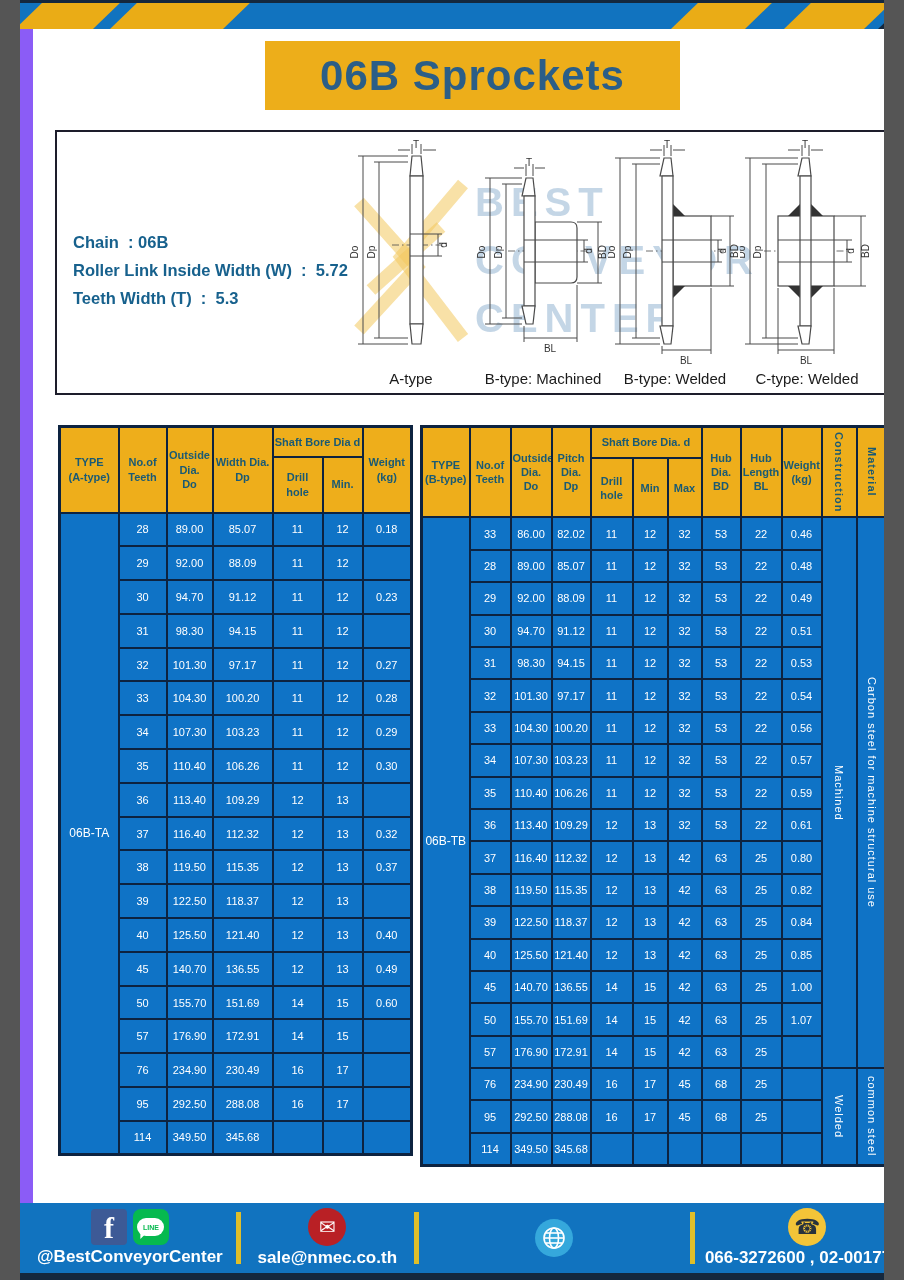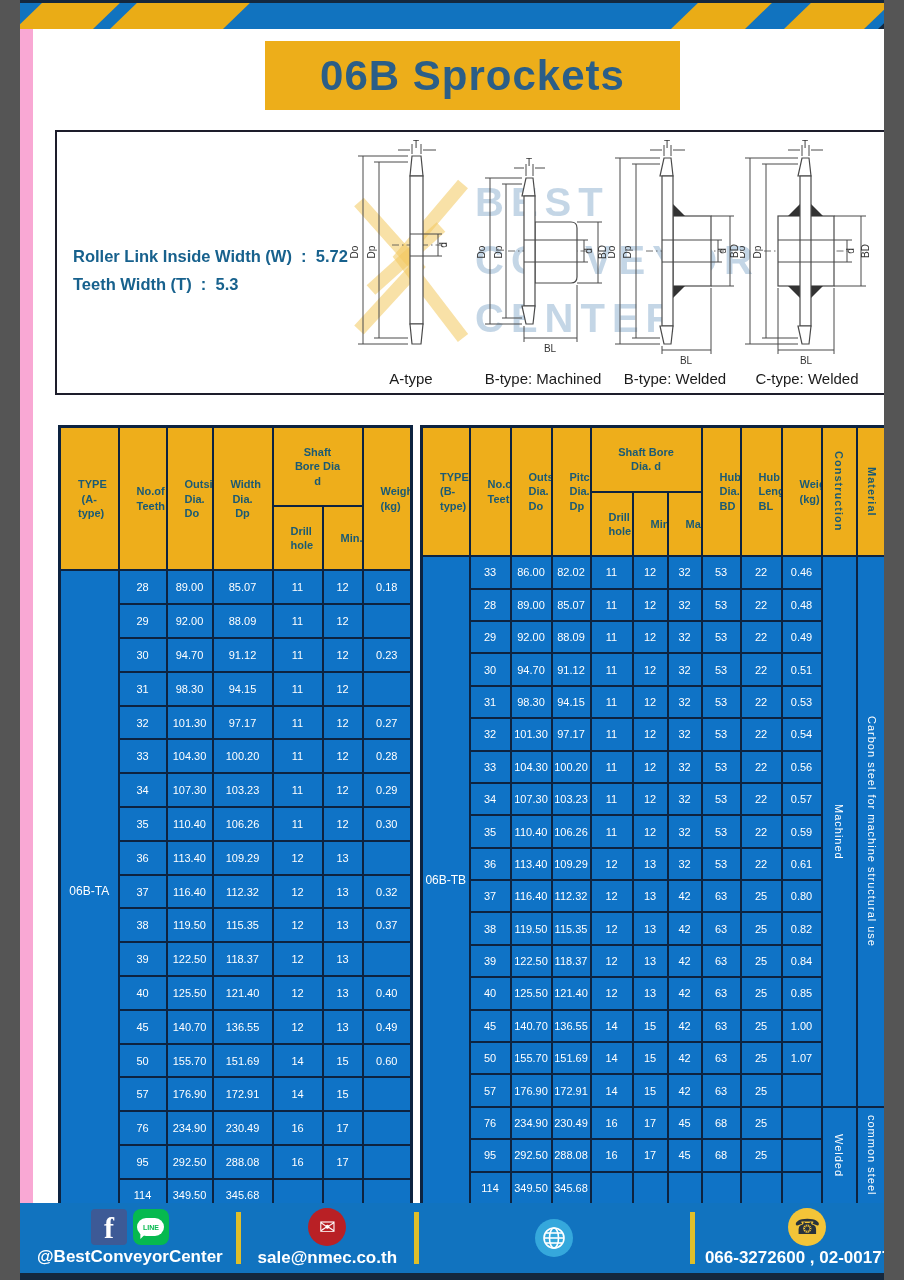--- a/index.html
+++ b/index.html
@@ -1,17 +1,17 @@
 <!DOCTYPE html>
 <html><head>
 <meta charset="utf-8">
 <style>
   * { margin:0; padding:0; box-sizing:border-box; }
   body { font-family:"Liberation Sans", sans-serif; background:#555; }
-  .page { position:relative; width:864px; height:1280px; margin:0 auto; background:#f9a8d4; overflow:hidden; }
+  .page { position:relative; width:864px; height:1280px; margin:0 auto; background:#8b5cf6; overflow:hidden; }
 
   
   .hazard { position:absolute; top:0; left:0; width:904px; height:29px; background:#1173BF; overflow:hidden; }
   .stripe { position:absolute; top:0; height:34px; background:#EAAC16; transform:skewX(-46deg); transform-origin:0 0; }
   .stripe.dark { background:#14283E; }
   .top-line { position:absolute; top:0; left:0; width:904px; height:3px; background:#14283E; z-index:3; }
 
   
   .content { position:absolute; left:13px; top:29px; width:878px; height:1174px; background:#ffffff; }
 
@@ -32,21 +32,21 @@
   svg .weld { fill:#333; stroke:none; }
   svg .cl { stroke:#4a4a4a; stroke-width:0.8; stroke-dasharray:7 3 1.5 3; fill:none; }
   svg .dim { font-family:"Liberation Sans",sans-serif; font-size:10px; fill:#333; }
 
   .watermark { position:absolute; left:288px; top:40px; display:flex; align-items:center; z-index:0; pointer-events:none; }
   .wm-text div { font-size:40px; font-weight:bold; letter-spacing:7px; line-height:58px; color:rgba(125,165,200,0.45); }
 
   
   table { border-collapse:collapse; table-layout:fixed; border:3px solid #0D2340; }
   th, td { border:2px solid #0D2340; text-align:center; vertical-align:middle; overflow:hidden; }
-  th { background:#EEAE1B; color:#1A5A74; font-weight:bold; font-size:11px; white-space:pre-line; line-height:1.3; padding:17px; }
+  th { background:#EEAE1B; color:#1A5A74; font-weight:bold; font-size:11px; white-space:pre-line; line-height:1.3; padding:1px; }
   td { background:#0F73C6; color:#ffffff; font-size:11px; padding:0 1px; }
   .table-a-wrap { position:absolute; left:25px; top:396px; }
   .table-b-wrap { position:absolute; left:387px; top:396px; }
   #table-a { width:352px; } #table-b { width:466px; }
   #table-a thead tr:first-child { height:30px; } #table-a thead tr:last-child { height:56px; }
   #table-b thead tr:first-child { height:30px; } #table-b thead tr:last-child { height:56px; }
   #table-a tbody tr { height:33.8px; }
   #table-b tbody tr { height:32.4px; }
   .type-cell { font-size:12px; }
   .vert-th { writing-mode:vertical-rl; letter-spacing:1px; padding:4px 0; }
@@ -108,20 +108,21 @@
           </g>
         </svg>
         <div class="wm-text">
           <div>BEST</div>
           <div>CONVEYOR</div>
           <div>CENTER</div>
         </div>
       </div>
 
       <div class="specs">
+        <div>Chain  : 06B</div>
         <div>Roller Link Inside Width (W)  :  5.72</div>
         <div>Teeth Width (T)  :  5.3</div>
       </div>
 
       <div class="diagrams">
 
         <div class="diagram-col">
           <svg width="130" height="228" viewBox="0 0 130 228">
             <line class="cl" x1="46" y1="105" x2="102" y2="105"></line>
             <polygon class="shape" points="66,16 75,16 77,36 64,36"></polygon>

